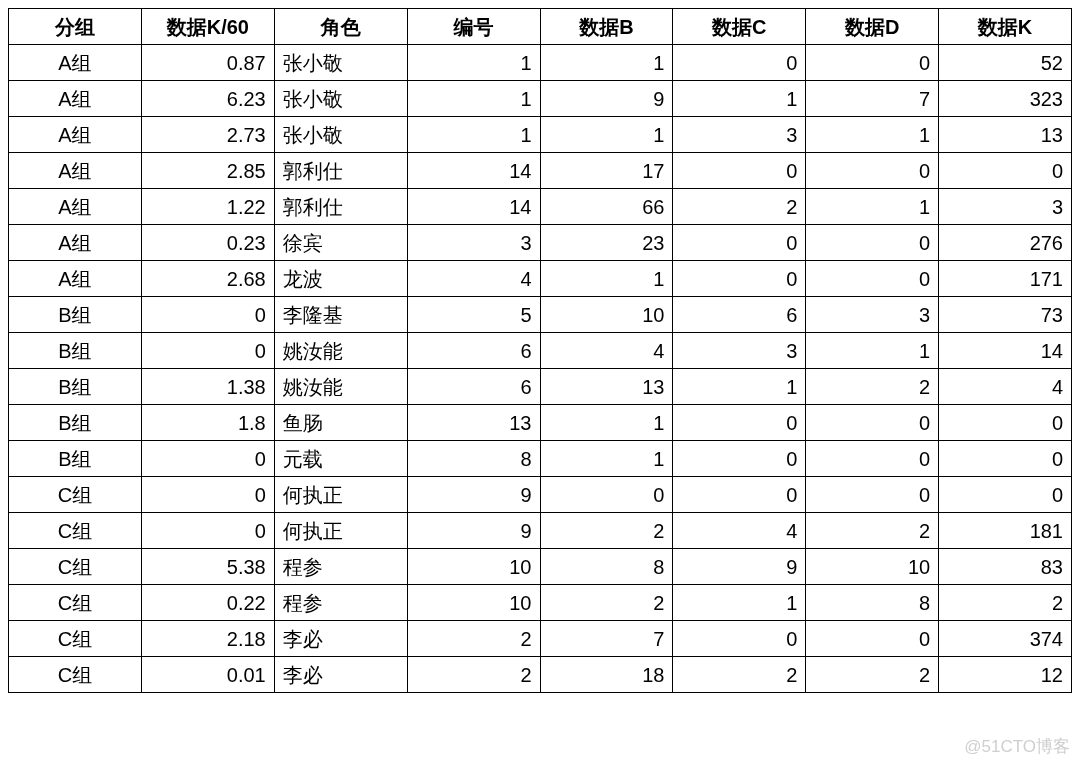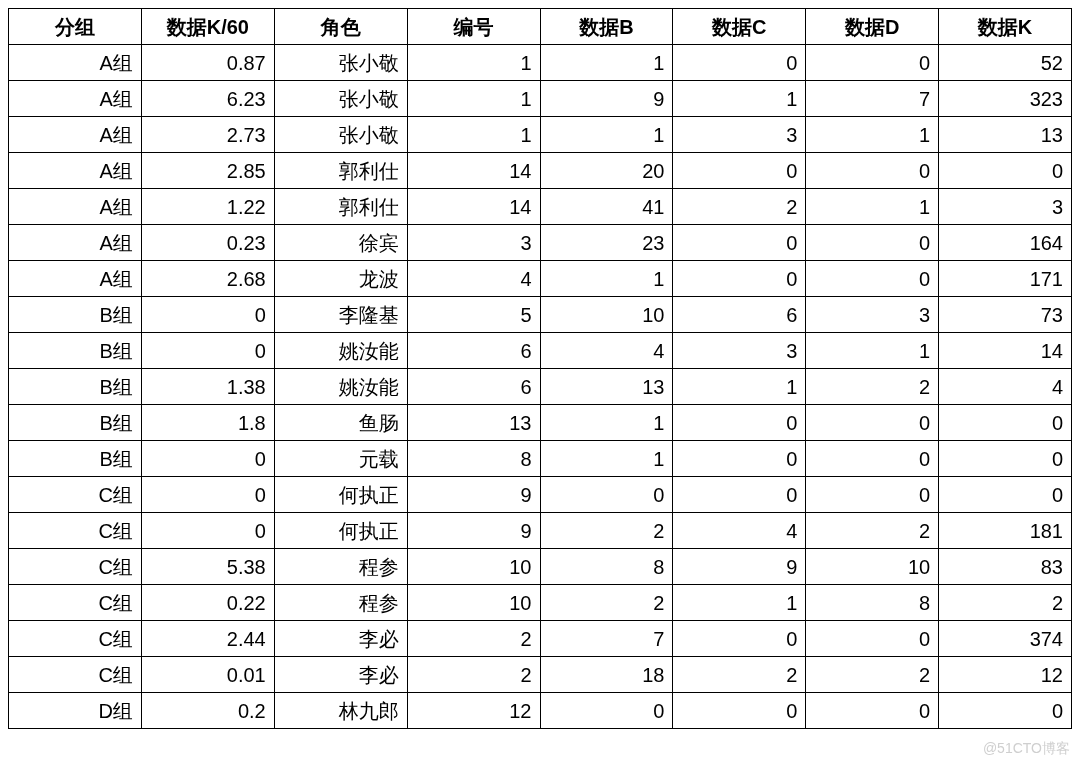--- a/index.html
+++ b/index.html
@@ -24,42 +24,42 @@
       font-size: 20px;
       height: 36px;
       line-height: 1.3;
     }
     th {
       text-align: center;
       font-weight: bold;
       background: #ffffff;
     }
     td.col-group {
-      text-align: right;
+      text-align: center;
       margin-left: 34px;
     }
     td.col-k60 {
       text-align: right;
       margin-left: 23px;
     }
     td.col-role {
-      text-align: right;
+      text-align: left;
     }
     td.col-num,
     td.col-b,
     td.col-c,
     td.col-d,
     td.col-k {
       text-align: right;
     }
     .watermark {
       position: fixed;
       bottom: 6px;
       right: 10px;
-      font-size: 14px;
+      font-size: 17px;
       color: #cfcfcf;
       pointer-events: none;
     }
   </style>
 </head>
 <body>
 
 <table>
   <thead>
     <tr>
@@ -102,44 +102,44 @@
         <td class="col-b">1</td>
         <td class="col-c">3</td>
         <td class="col-d">1</td>
         <td class="col-k">13</td>
       </tr>
       <tr>
         <td class="col-group">A组</td>
         <td class="col-k60">2.85</td>
         <td class="col-role">郭利仕</td>
         <td class="col-num">14</td>
-        <td class="col-b">20</td>
+        <td class="col-b">17</td>
         <td class="col-c">0</td>
         <td class="col-d">0</td>
         <td class="col-k">0</td>
       </tr>
       <tr>
         <td class="col-group">A组</td>
         <td class="col-k60">1.22</td>
         <td class="col-role">郭利仕</td>
         <td class="col-num">14</td>
-        <td class="col-b">41</td>
+        <td class="col-b">66</td>
         <td class="col-c">2</td>
         <td class="col-d">1</td>
         <td class="col-k">3</td>
       </tr>
       <tr>
         <td class="col-group">A组</td>
         <td class="col-k60">0.23</td>
         <td class="col-role">徐宾</td>
         <td class="col-num">3</td>
         <td class="col-b">23</td>
         <td class="col-c">0</td>
         <td class="col-d">0</td>
-        <td class="col-k">164</td>
+        <td class="col-k">276</td>
       </tr>
       <tr>
         <td class="col-group">A组</td>
         <td class="col-k60">2.68</td>
         <td class="col-role">龙波</td>
         <td class="col-num">4</td>
         <td class="col-b">1</td>
         <td class="col-c">0</td>
         <td class="col-d">0</td>
         <td class="col-k">171</td>
@@ -229,44 +229,34 @@
         <td class="col-k60">0.22</td>
         <td class="col-role">程参</td>
         <td class="col-num">10</td>
         <td class="col-b">2</td>
         <td class="col-c">1</td>
         <td class="col-d">8</td>
         <td class="col-k">2</td>
       </tr>
       <tr>
         <td class="col-group">C组</td>
-        <td class="col-k60">2.44</td>
+        <td class="col-k60">2.18</td>
         <td class="col-role">李必</td>
         <td class="col-num">2</td>
         <td class="col-b">7</td>
         <td class="col-c">0</td>
         <td class="col-d">0</td>
         <td class="col-k">374</td>
       </tr>
       <tr>
         <td class="col-group">C组</td>
         <td class="col-k60">0.01</td>
         <td class="col-role">李必</td>
         <td class="col-num">2</td>
         <td class="col-b">18</td>
         <td class="col-c">2</td>
         <td class="col-d">2</td>
         <td class="col-k">12</td>
       </tr>
-      <tr>
-        <td class="col-group">D组</td>
-        <td class="col-k60">0.2</td>
-        <td class="col-role">林九郎</td>
-        <td class="col-num">12</td>
-        <td class="col-b">0</td>
-        <td class="col-c">0</td>
-        <td class="col-d">0</td>
-        <td class="col-k">0</td>
-      </tr>
     </tbody>
 </table>
 
 <div class="watermark">@51CTO博客</div>
 
 </body></html>

